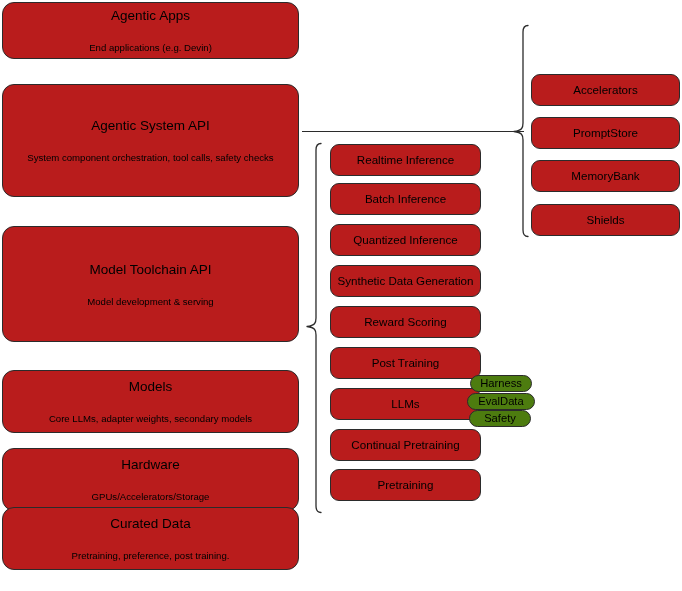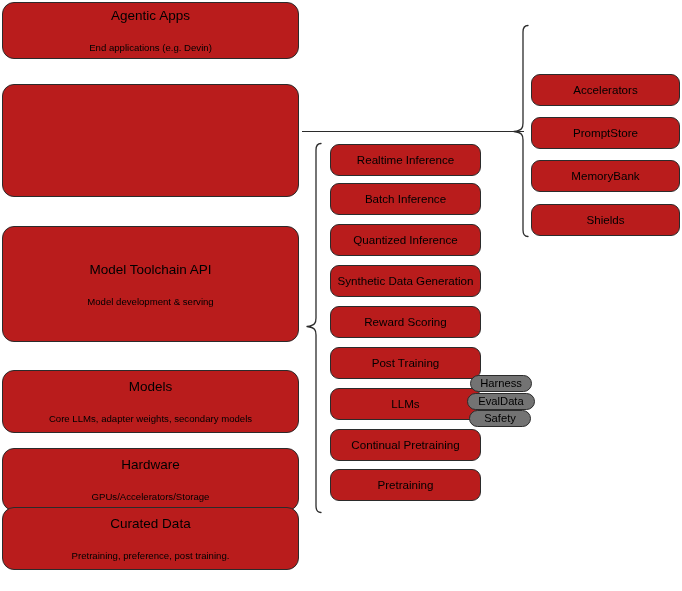--- a/index.html
+++ b/index.html
@@ -75,21 +75,21 @@
     font-size: 11.6px;
     line-height: 14px;
   }
 
   
   .pill {
     position: absolute;
     box-sizing: border-box;
     border: 1.3px solid #2b2b2b;
     border-radius: 999px;
-    background: #737373;
+    background: #4d7c0f;
     height: 17px;
     display: flex;
     align-items: center;
     justify-content: center;
     font-size: 11.2px;
     line-height: 13px;
     color: #000;
     white-space: nowrap;
     z-index: 6;
   }
@@ -118,20 +118,22 @@
 <body>
 
 <div id="canvas">
 
   <div class="rbox layer-box" style="top:2px;height:57px;">
     <div class="title">Agentic Apps</div>
     <div class="subtitle">End applications (e.g. Devin)</div>
   </div>
 
   <div class="rbox layer-box" style="top:84px;height:113px;">
+    <div class="title">Agentic System API</div>
+    <div class="subtitle">System component orchestration, tool calls, safety checks</div>
   </div>
 
   <div class="rbox layer-box" style="top:226px;height:116px;">
     <div class="title">Model Toolchain API</div>
     <div class="subtitle">Model development &amp; serving</div>
   </div>
 
   <div class="rbox layer-box" style="top:370px;height:63px;">
     <div class="title">Models</div>
     <div class="subtitle">Core LLMs, adapter weights, secondary models</div>

